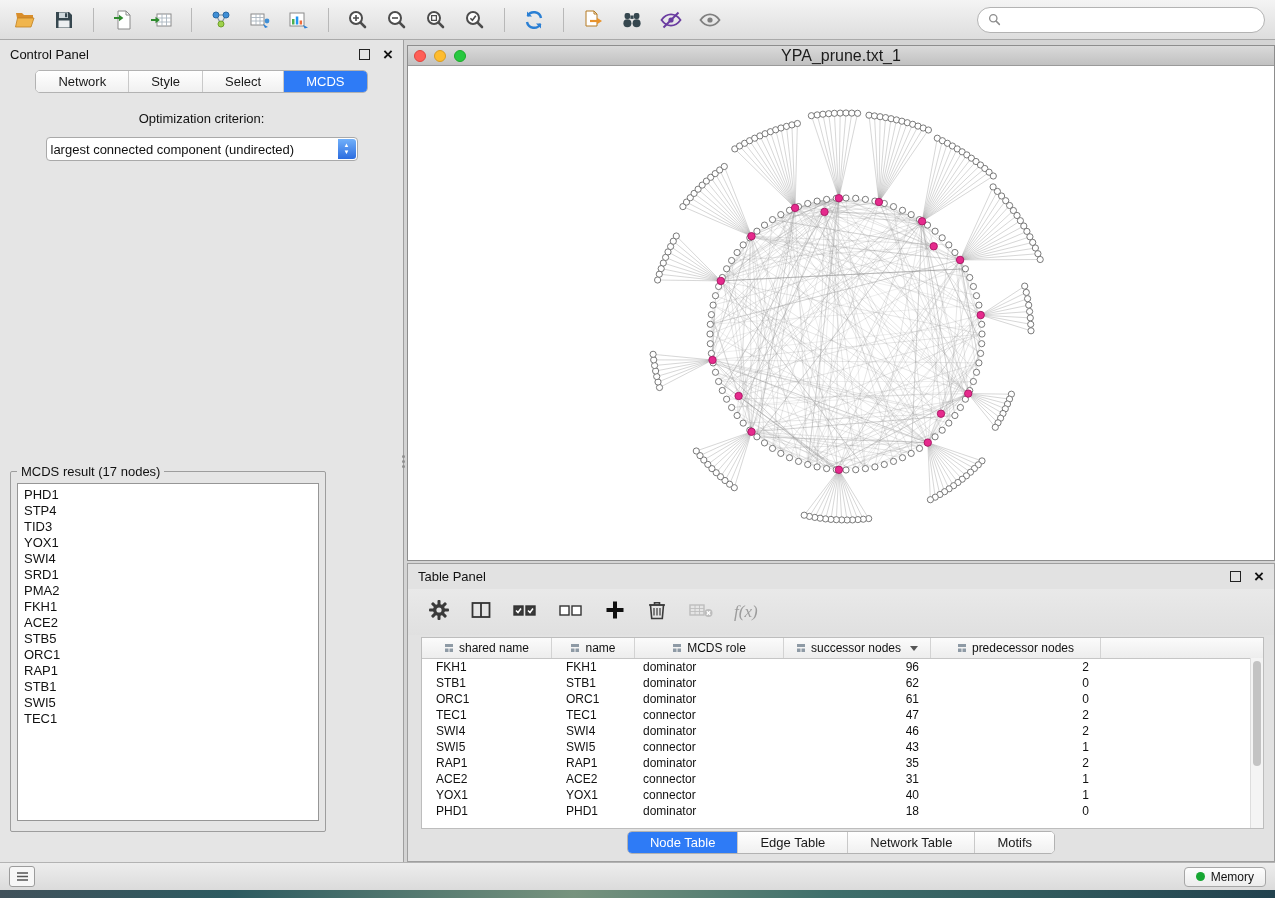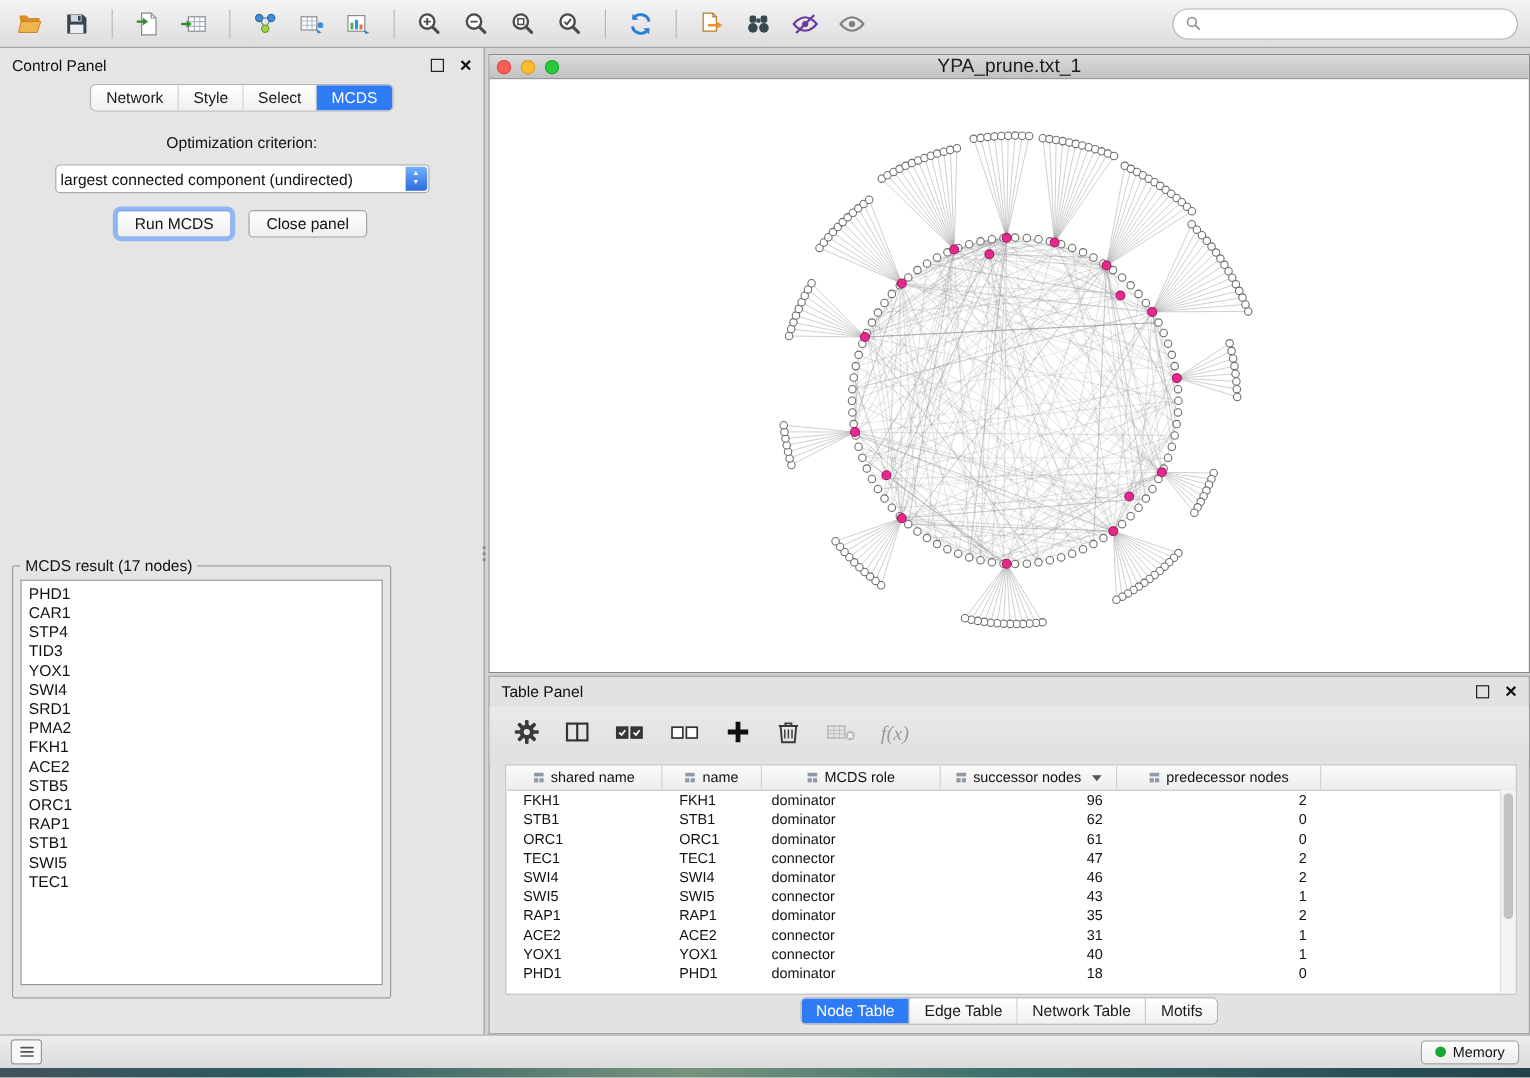--- a/index.html
+++ b/index.html
@@ -16,21 +16,21 @@
   .search-box input{border:none;outline:none;flex:1;font-size:13px;background:transparent;font-family:inherit;}
   
   .control-panel{position:absolute;left:0;top:40px;width:404px;height:822px;background:#e5e5e5;
                  border-right:1px solid #9f9f9f;box-sizing:border-box;}
   .panel-header{height:28px;display:flex;align-items:center;padding:0 10px;font-size:13px;}
   .panel-header .spacer{flex:1;}
   .float-icon{width:9px;height:9px;border:1.5px solid #222;margin-right:13px;flex:0 0 auto;}
   .close-icon{font-size:17px;font-weight:bold;line-height:1;color:#111;}
   .cp-tabs-row{display:flex;justify-content:center;margin-top:2px;}
   .segment{display:inline-flex;background:#fff;border:1px solid #b2b2b2;border-radius:5px;overflow:hidden;}
-  .seg{padding:3px 12px;font-size:13px;color:#1a1a1a;border-right:1px solid #c9c9c9;
+  .seg{padding:3px 22px;font-size:13px;color:#1a1a1a;border-right:1px solid #c9c9c9;
        background:linear-gradient(#ffffff,#f0f0f0);white-space:nowrap;}
   .seg:last-child{border-right:none;}
   .seg.selected{background:#2e7bf6;color:#fff;}
   .opt-label{text-align:center;font-size:13px;margin-top:18px;}
   .criterion-select{width:312px;height:24px;margin:11px auto 0;background:#fff;border:1px solid #a9a9a9;
                     border-radius:4px;display:flex;align-items:center;position:relative;font-size:13px;
                     padding-left:4px;box-sizing:border-box;}
   .select-stepper{position:absolute;right:1px;top:1px;bottom:1px;width:18px;border-radius:0 3px 3px 0;
                   background:linear-gradient(#71b0fa,#2c6cdf);color:#fff;display:flex;flex-direction:column;
                   align-items:center;justify-content:center;font-size:6px;line-height:1.15;}
@@ -248,29 +248,24 @@
       </div>
   </div>
   <div class="opt-label">Optimization criterion:</div>
   <div class="criterion-select">
     <span>largest connected component (undirected)</span>
     <span class="select-stepper">
       <span>▲</span>
         <span>▼</span>
     </span>
   </div>
-  <div class="btn-row">
-    <button class="cbtn focused">Run MCDS</button>
-    <button class="cbtn">Close panel</button>
-  </div>
   <fieldset class="mcds">
     <legend>MCDS result (17 nodes)</legend>
     <div class="result-list" id="mcds-list">
         <div>PHD1</div>
-        <div>CAR1</div>
         <div>STP4</div>
         <div>TID3</div>
         <div>YOX1</div>
         <div>SWI4</div>
         <div>SRD1</div>
         <div>PMA2</div>
         <div>FKH1</div>
         <div>ACE2</div>
         <div>STB5</div>
         <div>ORC1</div>

